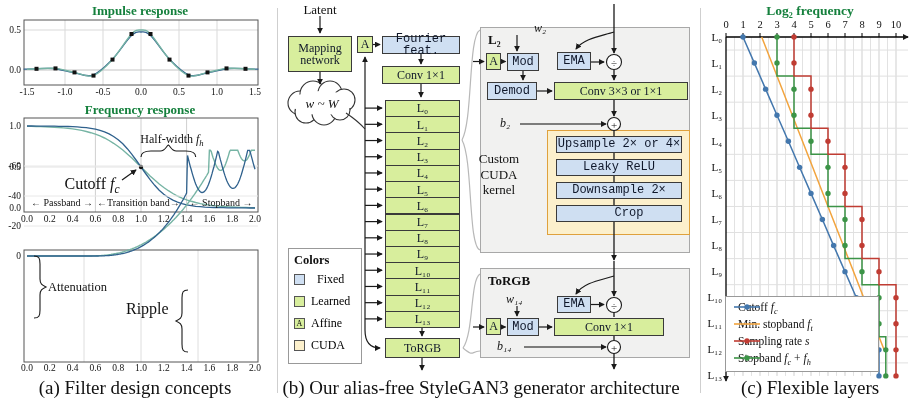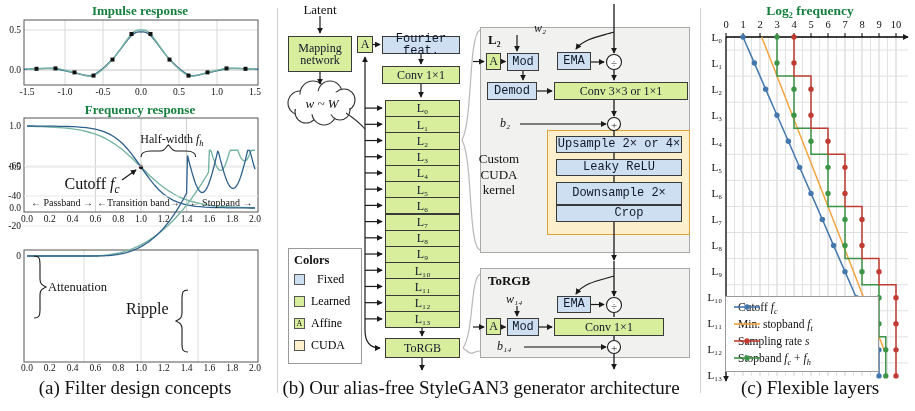--- a/index.html
+++ b/index.html
@@ -370,21 +370,21 @@
   <div class="box green" style="left:486px;top:53px;width:15px;height:17px;">A</div>
   <div class="box blue" style="left:507px;top:53px;width:32px;height:18px;">Mod</div>
   <div class="box blue" style="left:557px;top:52px;width:34px;height:18px;">EMA</div>
   <div class="box blue" style="left:487px;top:82px;width:50px;height:18px;">Demod</div>
   <div class="box green" style="left:554px;top:82px;width:134px;height:18px;">Conv 3×3 or 1×1</div>
   <div class="lbl math" style="left:500px;top:116px;font-size:12px;">b₂</div>
   <div class="cream" style="left:547px;top:130px;width:143px;height:105px;"></div>
   <div class="lbl ctr" style="left:466px;top:151px;width:66px;font-size:13px;line-height:1.2;white-space:normal;">Custom CUDA kernel</div>
   <div class="box blue" style="left:556px;top:136px;width:126px;height:17px;">Upsample 2× or 4×</div>
   <div class="box blue" style="left:556px;top:159px;width:126px;height:17px;">Leaky ReLU</div>
-  <div class="box blue" style="left:556px;top:182px;width:126px;height:23px;">Downsample 2×</div>
+  <div class="box blue" style="left:556px;top:182px;width:126px;height:17px;">Downsample 2×</div>
   <div class="box blue" style="left:556px;top:205px;width:126px;height:17px;padding-left:20px;">Crop</div>
 
   <div class="container" style="left:480px;top:268px;width:210px;height:90px;"></div>
   <div class="lbl bold" style="left:488px;top:273px;font-size:13px;">ToRGB</div>
   <div class="lbl math" style="left:506px;top:292px;font-size:12px;">w₁₄</div>
   <div class="box blue" style="left:557px;top:296px;width:34px;height:17px;">EMA</div>
   <div class="box green" style="left:486px;top:318px;width:15px;height:17px;">A</div>
   <div class="box blue" style="left:507px;top:318px;width:32px;height:18px;">Mod</div>
   <div class="box green" style="left:554px;top:318px;width:110px;height:18px;">Conv 1×1</div>
   <div class="lbl math" style="left:497px;top:339px;font-size:12px;">b₁₄</div>

